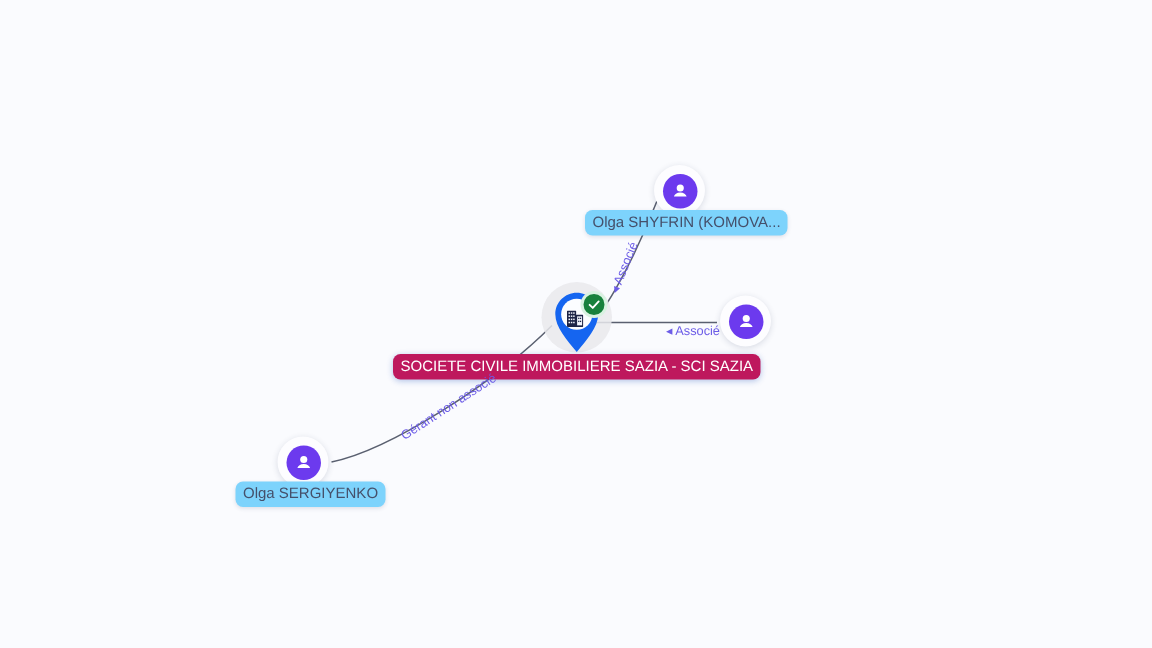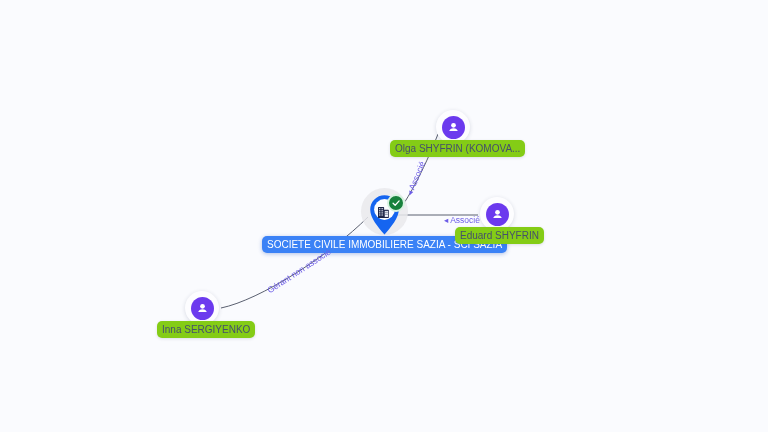--- a/index.html
+++ b/index.html
@@ -10,25 +10,25 @@
   svg.layer{position:absolute;left:0;top:0;width:768px;height:432px;overflow:visible;}
 
   
   .pnode{position:absolute;width:34px;height:34px;border-radius:50%;
          background:#fdfdff;box-shadow:0 1px 4px rgba(40,50,90,.16);
          display:flex;align-items:center;justify-content:center;}
   .pnode .av{width:23px;height:23px;border-radius:50%;background:#6c3aee;
              display:flex;align-items:center;justify-content:center;}
 
   
-  .nlabel{position:absolute;background:#84cc16;border-radius:5px;
+  .nlabel{position:absolute;background:#7dd3fc;border-radius:5px;
           height:17px;line-height:17px;padding:0 5px;
           font-size:10px;color:#45506b;white-space:nowrap;
           box-shadow:0 1px 3px rgba(40,50,90,.14);}
-  .nlabel.sel{background:#3b82f6;color:#fff;box-shadow:0 1px 4px rgba(20,70,180,.32);}
+  .nlabel.sel{background:#be185d;color:#fff;box-shadow:0 1px 4px rgba(20,70,180,.32);}
 
   
   .halo{position:absolute;border-radius:50%;background:#e9e9ec;opacity:.85;}
   .pin{position:absolute;}
   .pin .bld{position:absolute;}
   .chk{position:absolute;border-radius:50%;background:#17813c;
        border:2.5px solid #d9f2e1;display:flex;align-items:center;justify-content:center;}
 
   .elabel{position:absolute;color:#6c5ce7;font-size:8.5px;white-space:nowrap;
           transform-origin:0 50%;}
@@ -96,31 +96,30 @@
   <div class="nlabel" style="left:390px;top:140px;">Olga SHYFRIN (KOMOVA...</div>
 
   <div class="pnode" style="left:480px;top:197px;">
     <div class="av">
       <svg width="15" height="15" viewBox="0 0 24 24" fill="#ffffff">
         <circle cx="12" cy="8.5" r="3.8"></circle>
         <path d="M12 13.2c-3.6 0-6.2 2-6.8 4.4h13.6c-.6-2.4-3.2-4.4-6.8-4.4z"></path>
       </svg>
     </div>
   </div>
-  <div class="nlabel" style="left:455px;top:227px;">Eduard SHYFRIN</div>
 
   <div class="pnode" style="left:185px;top:291px;">
     <div class="av">
       <svg width="15" height="15" viewBox="0 0 24 24" fill="#ffffff">
         <circle cx="12" cy="8.5" r="3.8"></circle>
         <path d="M12 13.2c-3.6 0-6.2 2-6.8 4.4h13.6c-.6-2.4-3.2-4.4-6.8-4.4z"></path>
       </svg>
     </div>
   </div>
-  <div class="nlabel" style="left:157px;top:321px;">Inna SERGIYENKO</div>
+  <div class="nlabel" style="left:157px;top:321px;">Olga SERGIYENKO</div>
 
   <div class="elabel" style="left:409px;top:190px;transform:rotate(-68deg);">
     <span>◂</span>
     <span>Associé</span>
   </div>
   <div class="elabel" style="left:444px;top:215px;">
     <span>◂</span>
     <span>Associé</span>
   </div>
   <div class="elabel" style="left:268px;top:286px;transform:rotate(-33deg);">

